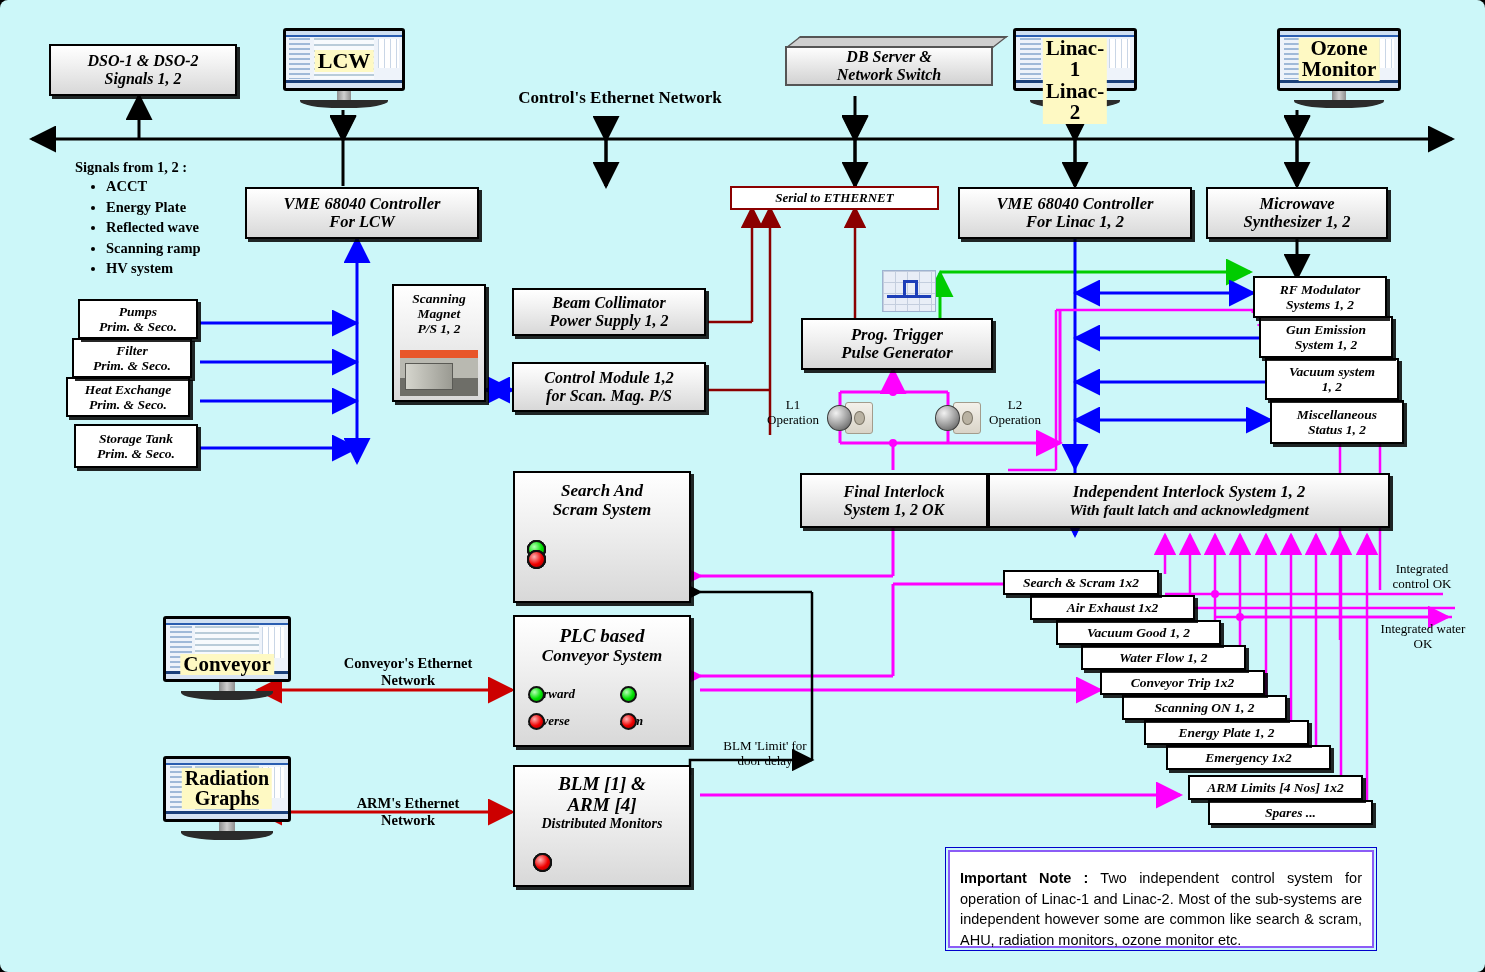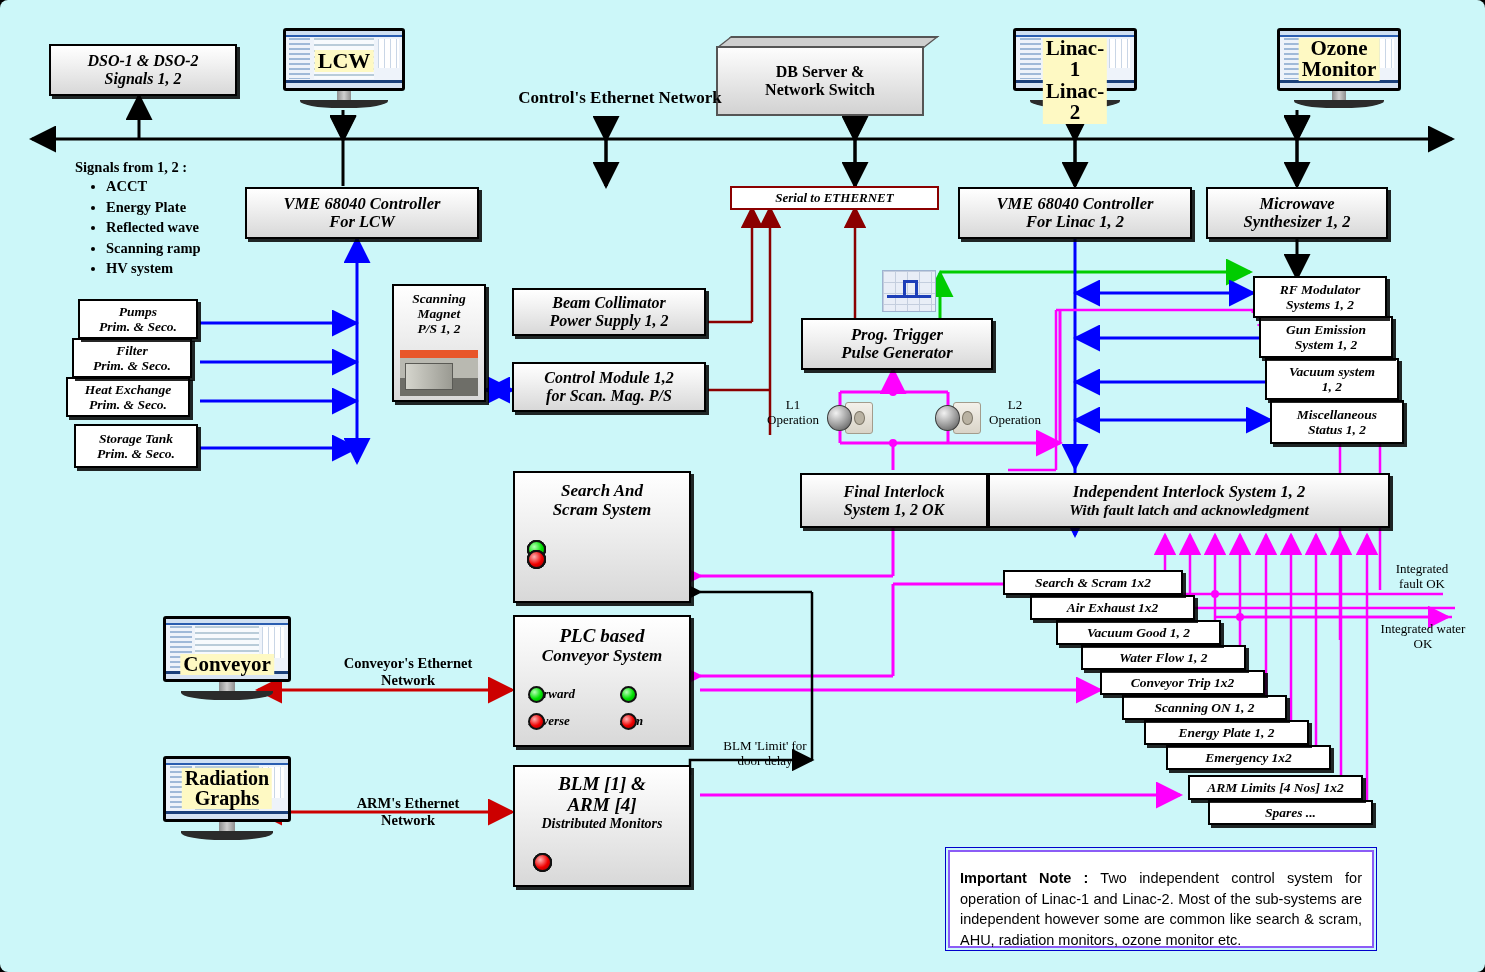--- a/index.html
+++ b/index.html
@@ -268,21 +268,21 @@
     <div class="screen">
       <div class="inner">
           <div class="grid"></div>
         </div>
     </div>
     <div class="cap" style="top:22px;font-size:22px;">LCW</div>
     <div class="neck"></div>
     <div class="base"></div>
   </div>
 
-  <div class="server" style="left:716px;top:36px;width:208px;height:80px;">
+  <div class="server" style="left:785px;top:36px;width:208px;height:50px;font-style:italic;">
     <div class="top"></div>
     <div class="face" style="font-size:16px;white-space:pre-line;">
       <span>DB Server &amp;
 Network Switch</span>
     </div>
   </div>
 
   <div class="mon" style="left:1013px;top:28px;width:124px;height:88px;">
     <div class="plate"></div>
     <div class="screen">
@@ -438,21 +438,21 @@
 
   <div class="box shadow" style="left:800px;top:473px;width:188px;height:55px;font-size:16px;white-space:pre-line;">
     <span>Final Interlock
 System 1, 2 OK</span>
   </div>
   <div class="box shadow" style="left:988px;top:473px;width:402px;height:55px;flex-direction:column;font-size:16.5px;">
     <span>Independent Interlock System 1, 2</span>
     <span style="font-size:15.5px;">With fault latch and acknowledgment</span>
   </div>
 
-  <div class="box plain shadow" style="left:1003px;top:570px;width:180px;height:25px;font-size:13.5px;z-index:10;">
+  <div class="box plain shadow" style="left:1003px;top:570px;width:156px;height:25px;font-size:13.5px;z-index:10;">
     <span>Search &amp; Scram 1x2</span>
     </div>
   <div class="box plain shadow" style="left:1030px;top:595px;width:165px;height:25px;font-size:13.5px;z-index:9;">
     <span>Air Exhaust 1x2</span>
     </div>
   <div class="box plain shadow" style="left:1056px;top:620px;width:165px;height:25px;font-size:13.5px;z-index:8;">
     <span>Vacuum Good 1, 2</span>
     </div>
   <div class="box plain shadow" style="left:1081px;top:645px;width:165px;height:25px;font-size:13.5px;z-index:7;">
     <span>Water Flow 1, 2</span>
@@ -470,21 +470,21 @@
     <span>Emergency 1x2</span>
     </div>
   <div class="box plain shadow" style="left:1188px;top:775px;width:175px;height:25px;font-size:13.5px;z-index:2;">
     <span>ARM Limits [4 Nos] 1x2</span>
     </div>
   <div class="box plain shadow" style="left:1208px;top:800px;width:165px;height:25px;font-size:13.5px;z-index:1;">
     <span>Spares ...</span>
     </div>
 
   <div class="lbl ctr" style="left:1366px;top:562px;width:112px;font-size:13px;white-space:pre-line;">Integrated
-fault  OK</div>
+control  OK</div>
   <div class="lbl ctr" style="left:1364px;top:622px;width:118px;font-size:13px;white-space:pre-line;">Integrated water
 OK</div>
 
   <div class="mon" style="left:163px;top:616px;width:128px;height:92px;">
     <div class="plate"></div>
     <div class="screen">
       <div class="inner">
           <div class="grid"></div>
         </div>
     </div>

